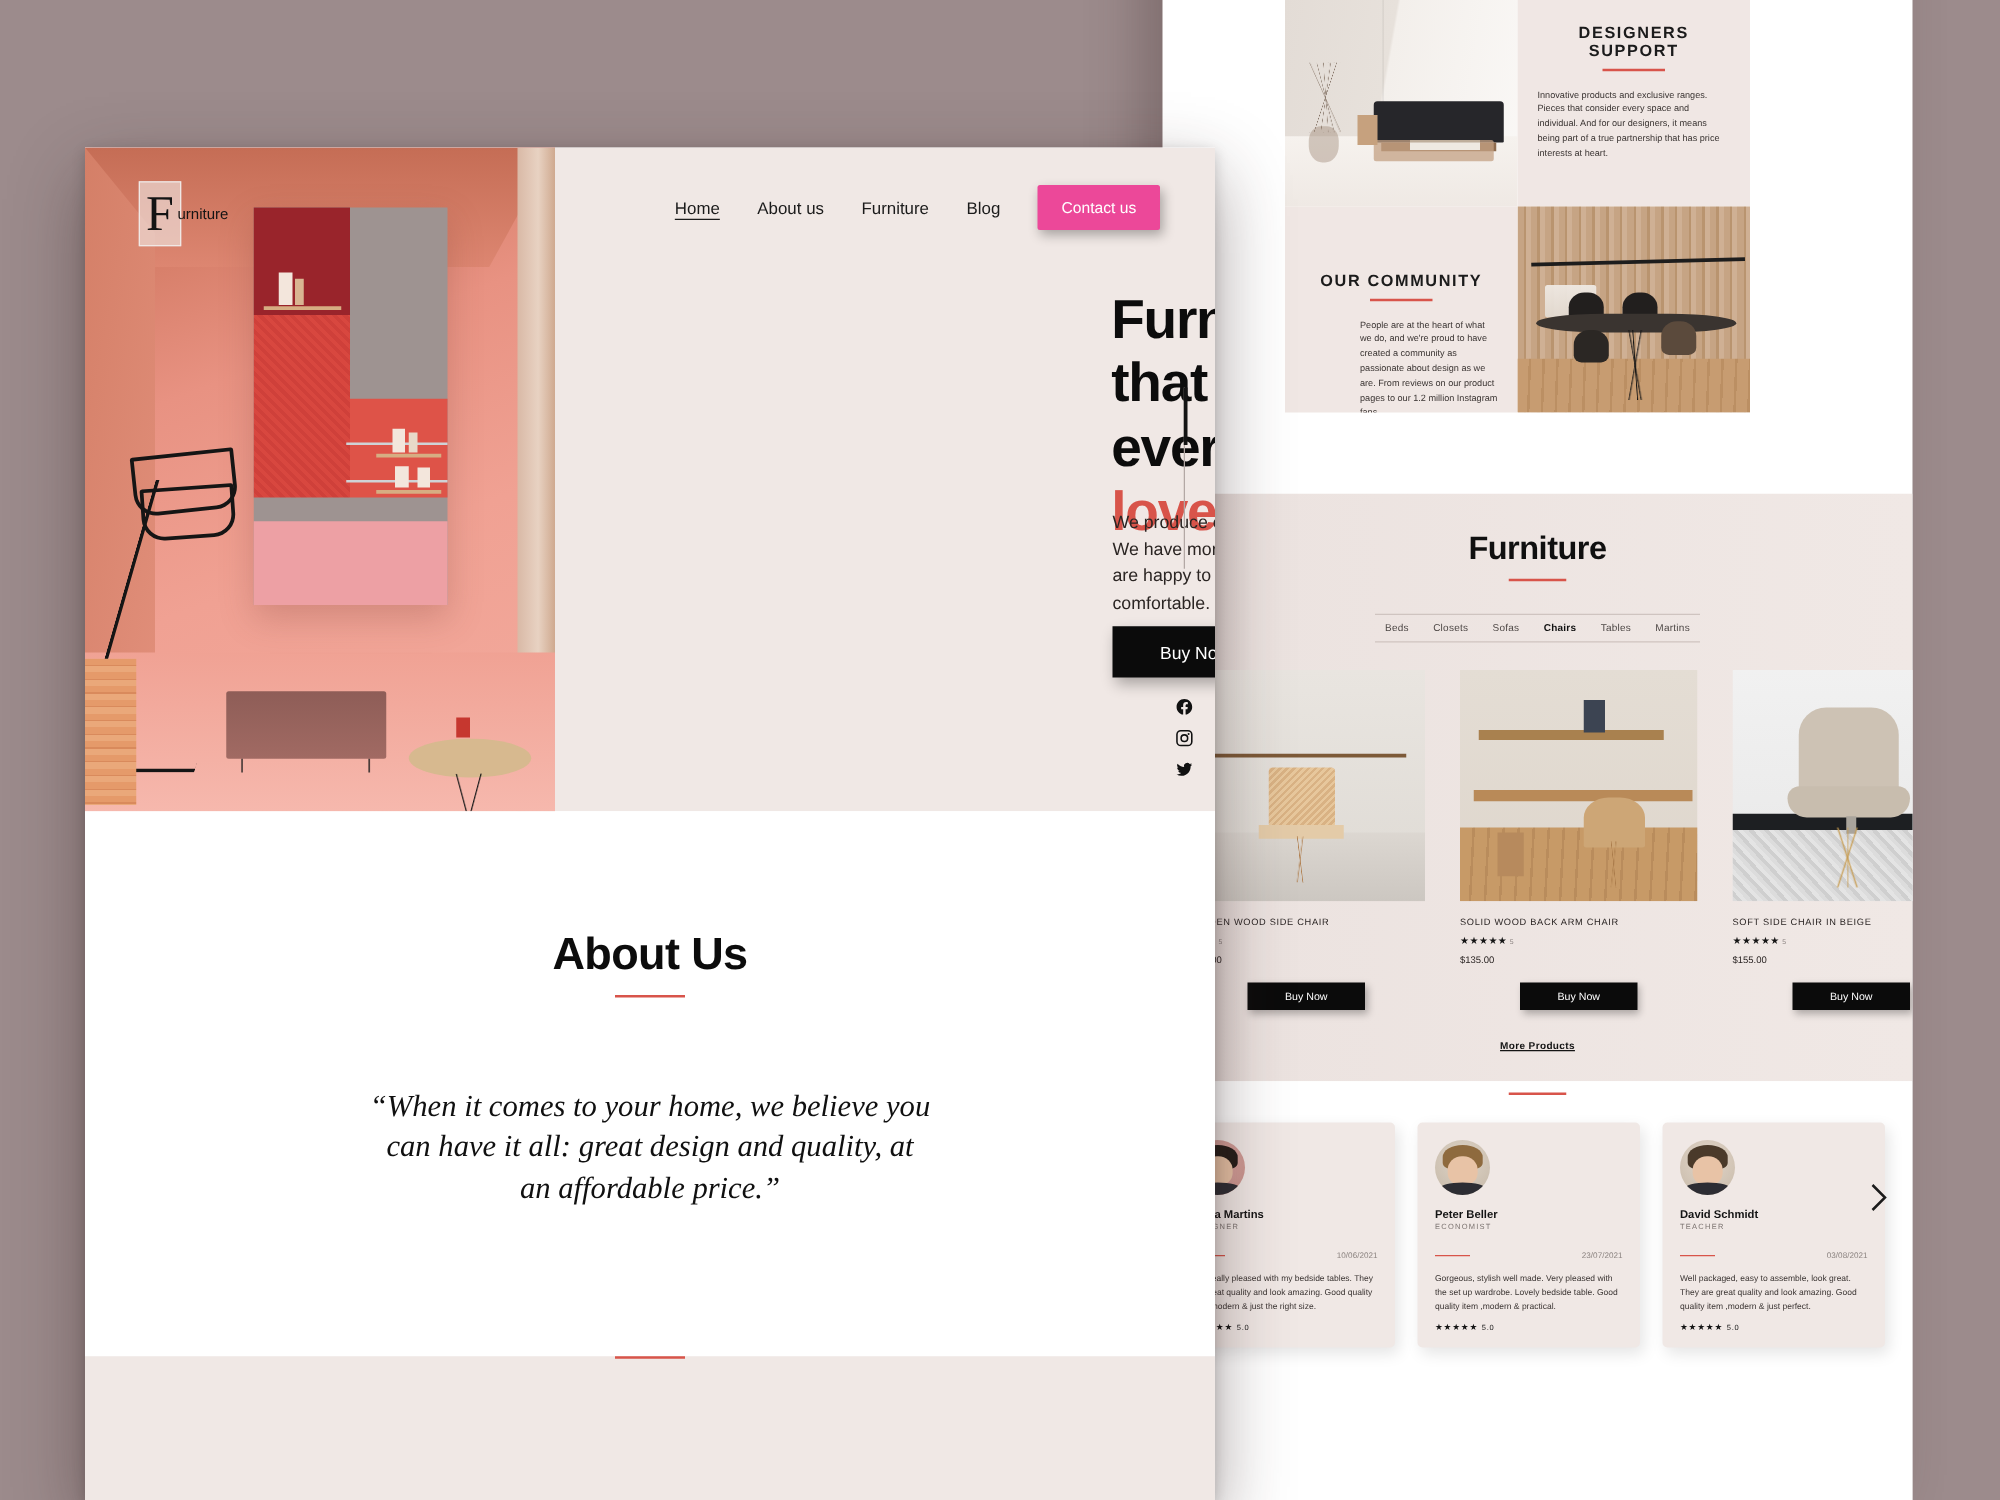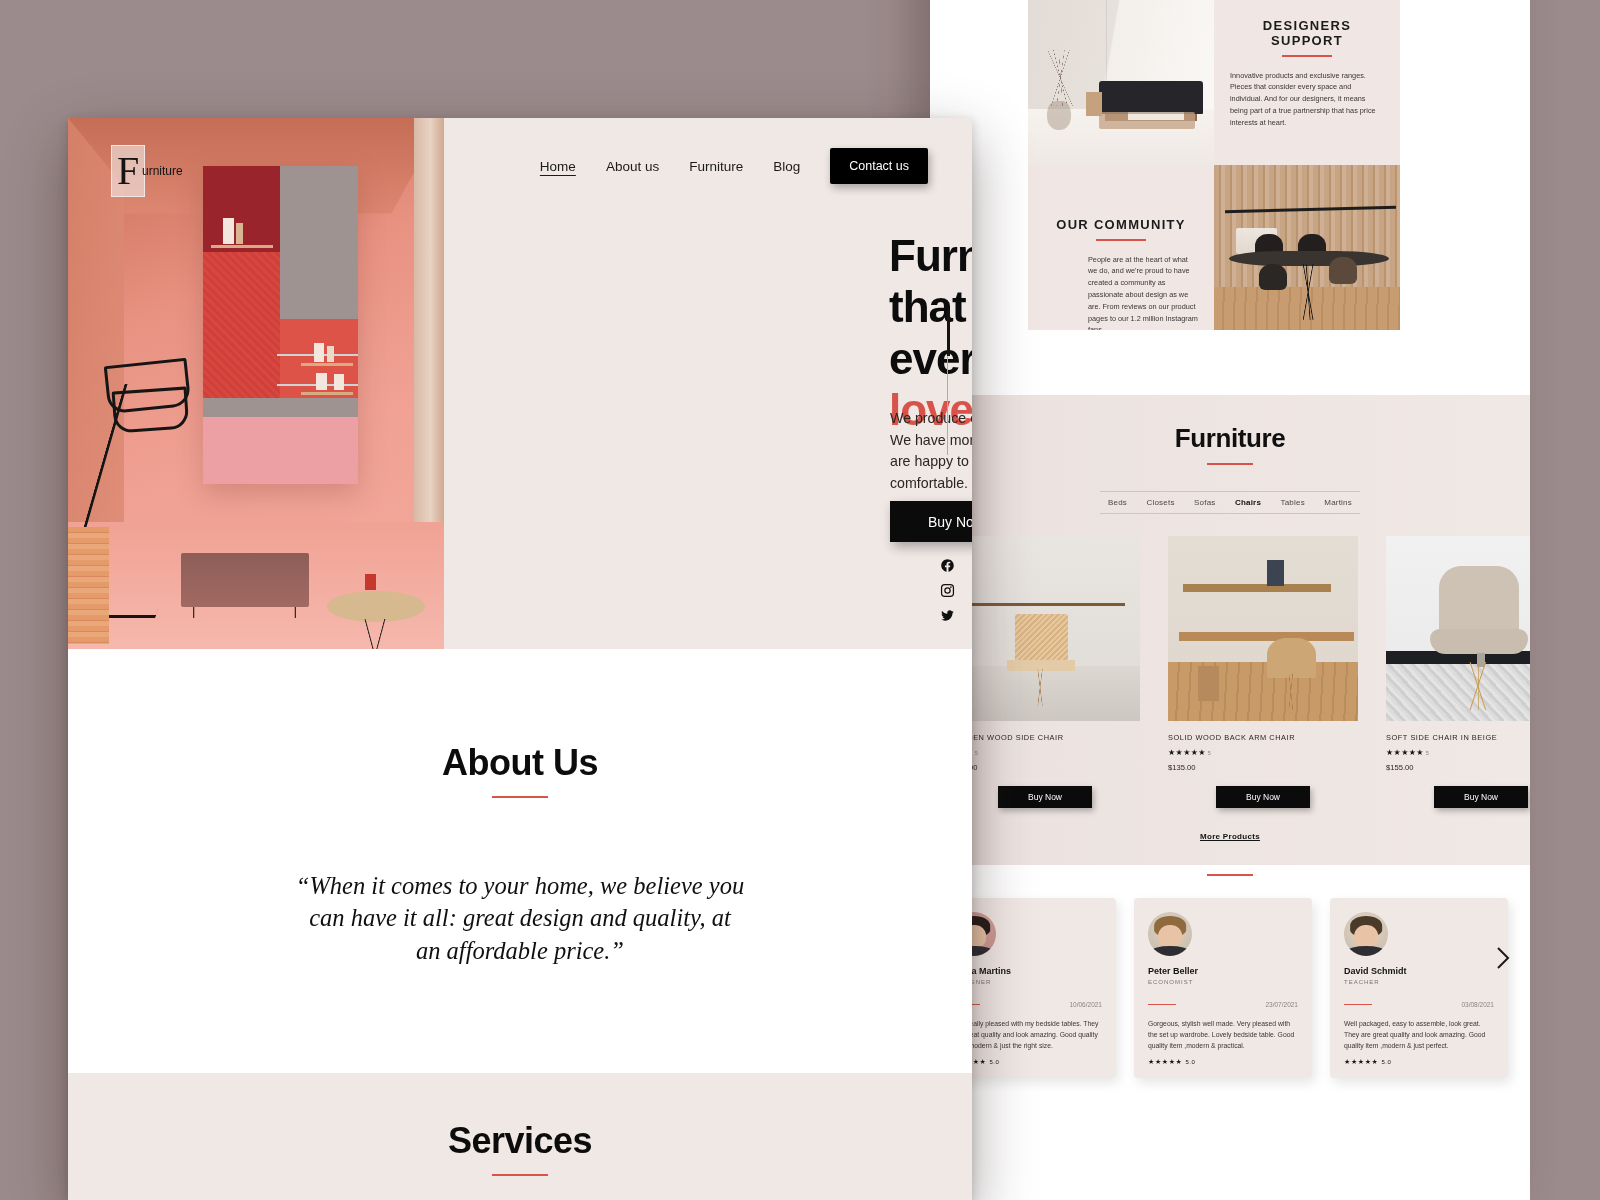--- a/index.html
+++ b/index.html
@@ -267,21 +267,21 @@
     width:34px; height:52px; background:rgba(240,232,229,.62); border:1.5px solid #f0e8e5;
     display:flex; align-items:center; justify-content:center;
     font-family:"Liberation Serif", serif; font-size:40px; color:#141414; line-height:1;
   }
   .logo-txt{ font-size:12px; color:#141414; margin-left:-3px; font-weight:400; }
 
   .nav{ position:absolute; right:44px; top:30px; display:flex; align-items:center; gap:30px; }
   .nav a{ font-size:13.5px; color:#1b1b1b; text-decoration:none; }
   .nav a.on{ text-decoration:underline; text-underline-offset:4px; }
   .nav .contact{
-    background:#000000; color:#fff; font-size:12.5px;
+    background:#ec4899; color:#fff; font-size:12.5px;
     padding:11px 19px; border-radius:2px; text-decoration:none;
     box-shadow:2px 4px 9px rgba(0,0,0,.30);
   }
 
   .h1{ position:absolute; left:445px; top:112px; font-size:44px; font-weight:700;
        line-height:1.17; color:#0c0c0c; letter-spacing:-1px; }
   .h1 .red{ color:#d8544a; }
   .lede{ position:absolute; left:446px; top:290px; width:392px;
        font-size:14.2px; line-height:1.52; color:#2b2523; }
   .cta{ position:absolute; left:446px; top:383px; display:flex; gap:14px; }
@@ -582,17 +582,16 @@
     </div>
   </section>
 
   <section class="about">
     <h2>About Us</h2>
     <div class="sec-rule"></div>
     <p class="quote">“When it comes to your home, we believe you can have it all: great design and quality, at an affordable price.”</p>
   </section>
 
   <section class="services">
-    <h2>Services</h2>
     <div class="sec-rule"></div>
   </section>
 
 </div>
 
 </body></html>

